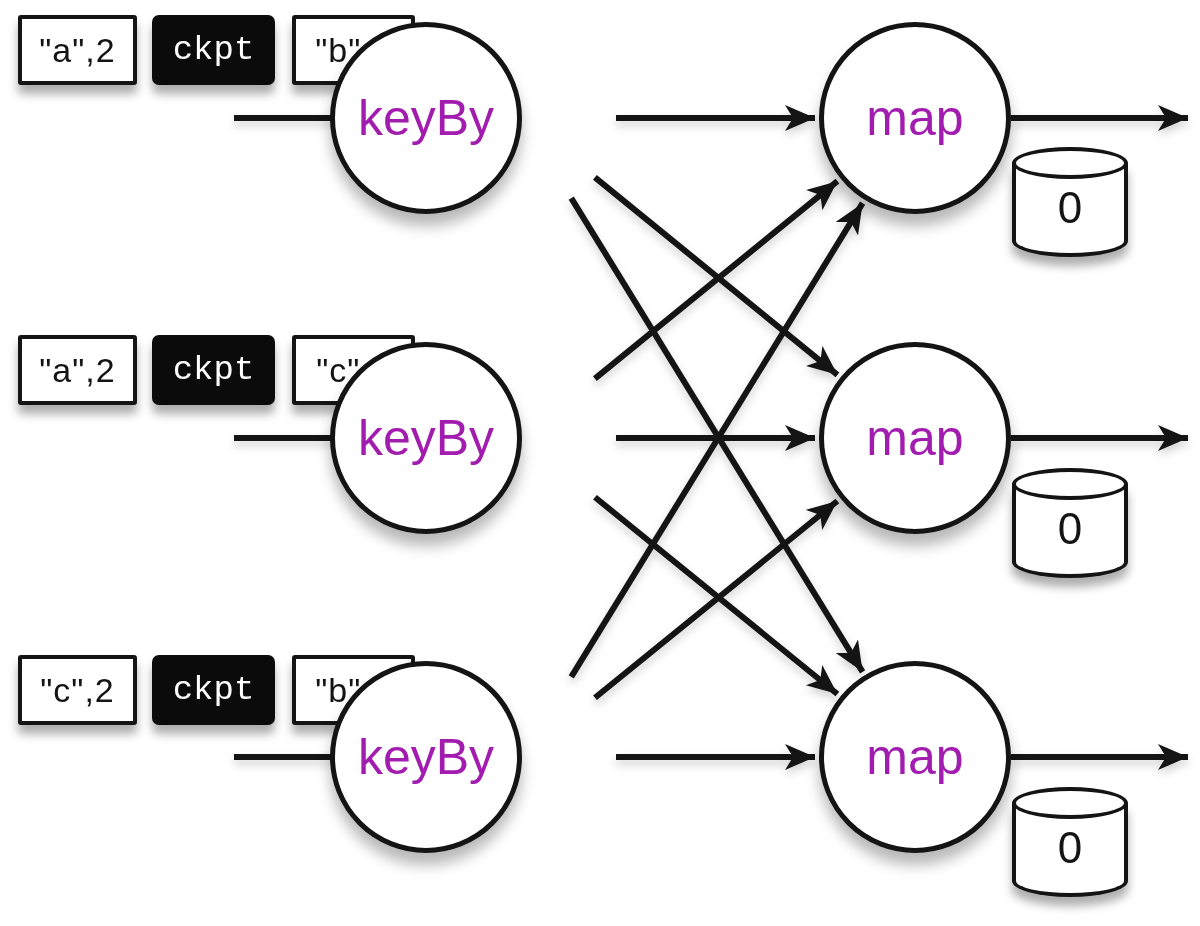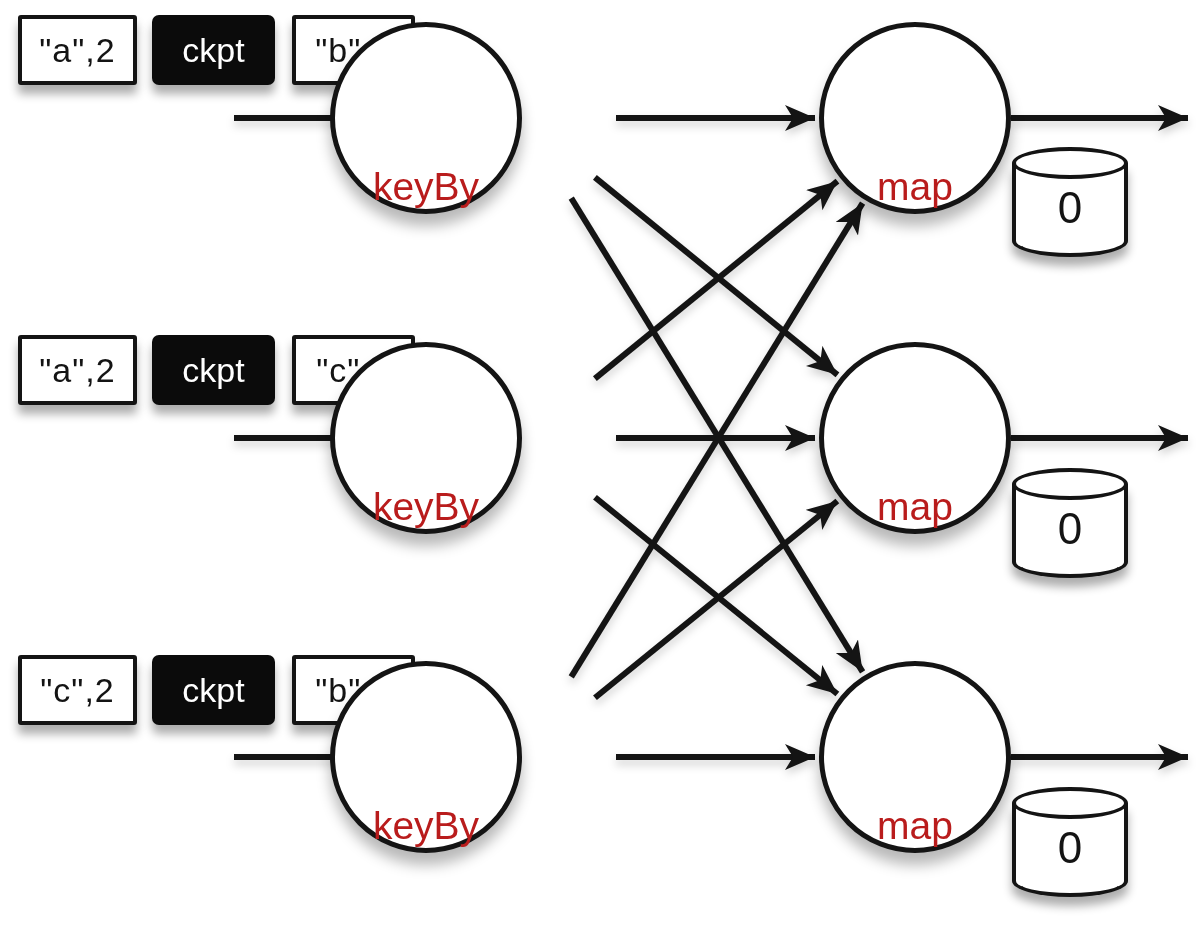--- a/index.html
+++ b/index.html
@@ -18,26 +18,27 @@
     display: flex; align-items: center; justify-content: center;
     font-size: 34px; color: #141414; letter-spacing: 1px;
     box-shadow: 0 9px 10px rgba(0,0,0,0.32);
   }
   .ckpt-box {
     position: absolute; height: 70px; width: 123px; z-index: 2;
     background: #0b0b0b; border-radius: 7px;
     display: flex; align-items: center; justify-content: center;
     font-size: 34px; color: #ffffff;
     box-shadow: 0 9px 10px rgba(0,0,0,0.32);
+    font-family: Liberation Mono, monospace;
   }
   .node {
     position: absolute; width: 192px; height: 192px; z-index: 2;
     background: #ffffff; border: 5px solid #141414; border-radius: 50%;
-    display: flex; align-items: flex-end; justify-content: center;
-    font-size: 39px; color: #b91c1c;
+    display: flex; align-items: center; justify-content: center;
+    font-size: 50px; color: #a21caf;
     box-shadow: 0 12px 14px rgba(0,0,0,0.28);
   }
   .cylinder { position: absolute; width: 116px; height: 110px; z-index: 2; }
   .cyl-body {
     position: absolute; left: 0; top: 16px; width: 116px; height: 94px;
     background: #ffffff; border: 4.5px solid #141414; border-top: none;
     border-radius: 0 0 58px 58px / 0 0 16px 16px;
     box-shadow: 0 9px 10px rgba(0,0,0,0.32);
   }
   .cyl-top {

